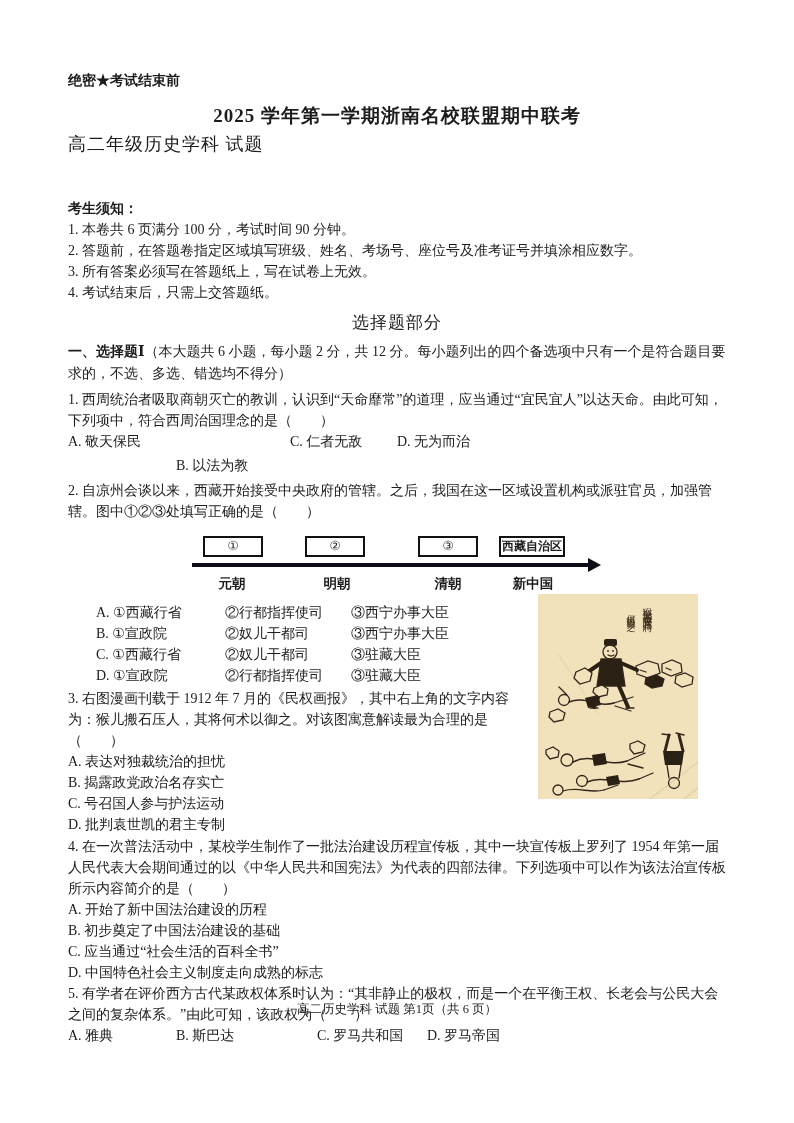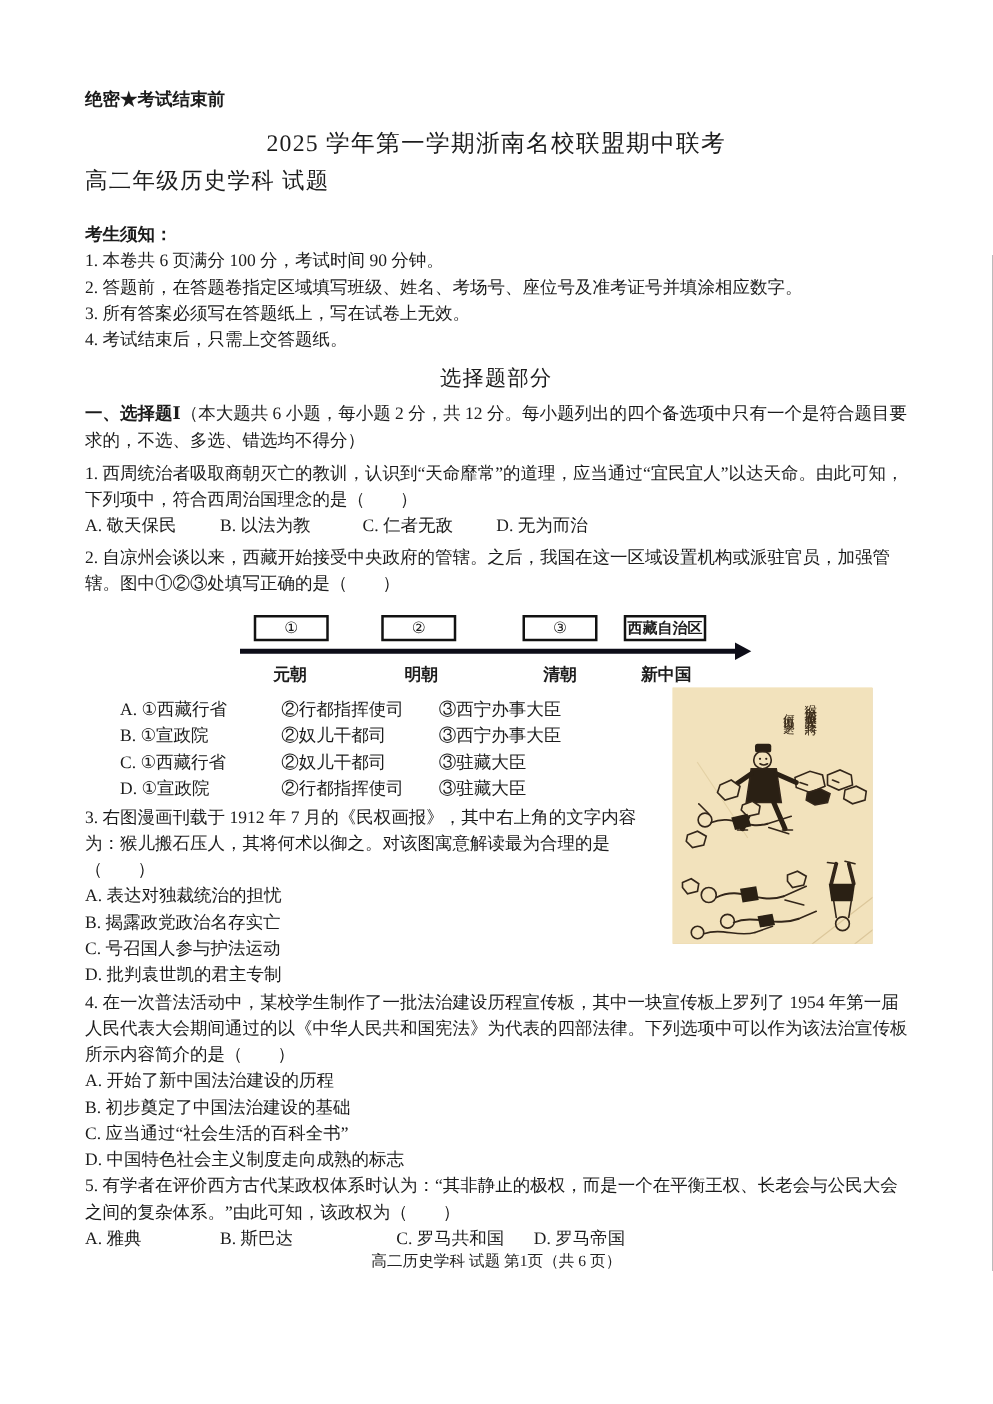--- a/index.html
+++ b/index.html
@@ -1,38 +1,38 @@
 <!DOCTYPE html>
 <html><head>
 <meta charset="utf-8">
 <style>
   html,body{margin:0;padding:0;background:#888;}
   .page{position:relative;width:794px;height:1123px;background:#ffffff;margin:0 auto;
         font-family:"Liberation Serif","DejaVu Serif",serif;color:#1c1c1c;overflow:hidden;}
   .content{position:absolute;left:68px;top:70px;width:658px;font-size:14px;line-height:21px;}
 
   .classification{font-weight:bold;font-size:14px;line-height:21px;}
-  .title1{text-align:center;font-weight:normal;font-size:19px;line-height:27px;margin-top:11px;letter-spacing:1px;}
+  .title1{text-align:center;font-weight:bold;font-size:19px;line-height:27px;margin-top:11px;letter-spacing:1px;}
   .title2{text-align:left;font-weight:normal;font-size:18px;line-height:26px;margin-top:2px;letter-spacing:1px;}
 
-  .notice{margin-top:21px;line-height:21px;}
+  .notice{margin-top:41px;line-height:21px;}
   .notice-heading{font-weight:bold;}
 
   .part-title{text-align:center;font-weight:normal;font-size:17px;line-height:23px;margin-top:8px;letter-spacing:1px;}
   .intro{margin-top:7px;line-height:21.5px;}
   .intro .lead{font-weight:bold;}
 
   .q{line-height:21px;}
   .q1{margin-top:5px;}
   .q2{margin-top:4px;}
   .q3-stem{margin-top:2px;}
   .q4{margin-top:1px;}
 
   .opt-row{display:flex;line-height:21px;}
-  .q1-opts .o0{width:108px;}.q1-opts .o1{width:114px;}.q1-opts .o2{width:107px;}
+  .q1-opts .o0{width:108px;}.q1-opts .o1{width:114px;margin-top:24px;}.q1-opts .o2{width:107px;}
   .q5-opts .o0{width:108px;}.q5-opts .o1{width:141px;}.q5-opts .o2{width:110px;}
 
   
   .timeline{position:relative;height:57px;margin:12px 0 0 122px;width:480px;}
   .tl-box{position:absolute;top:2px;height:17px;border:2px solid #121212;text-align:center;
           font-size:12.5px;line-height:17px;background:#fff;}
   .tl-b0{left:13px;width:56px;}
   .tl-b1{left:115px;width:56px;}
   .tl-b2{left:228px;width:56px;}
   .tl-b3{left:309px;width:62px;font-weight:bold;font-size:12px;}

